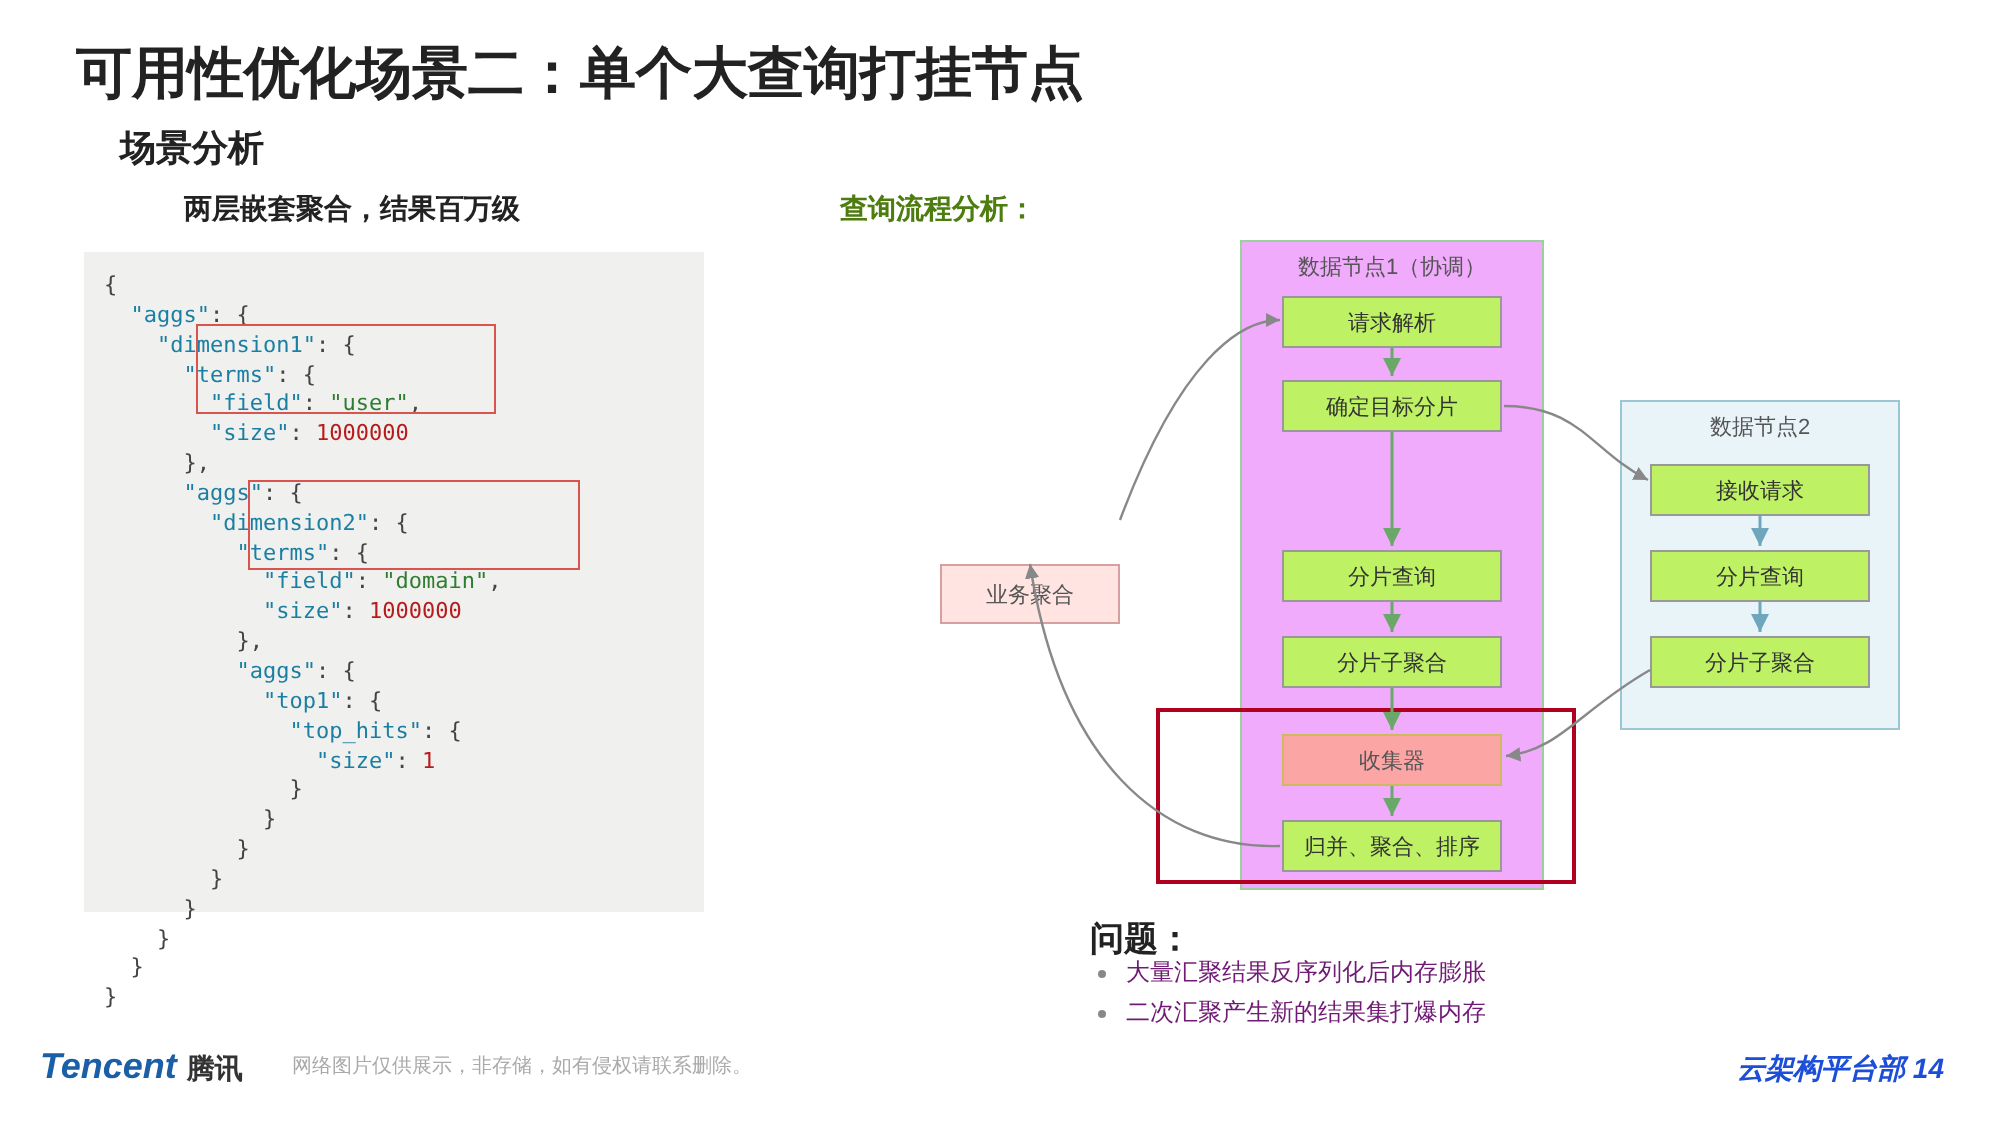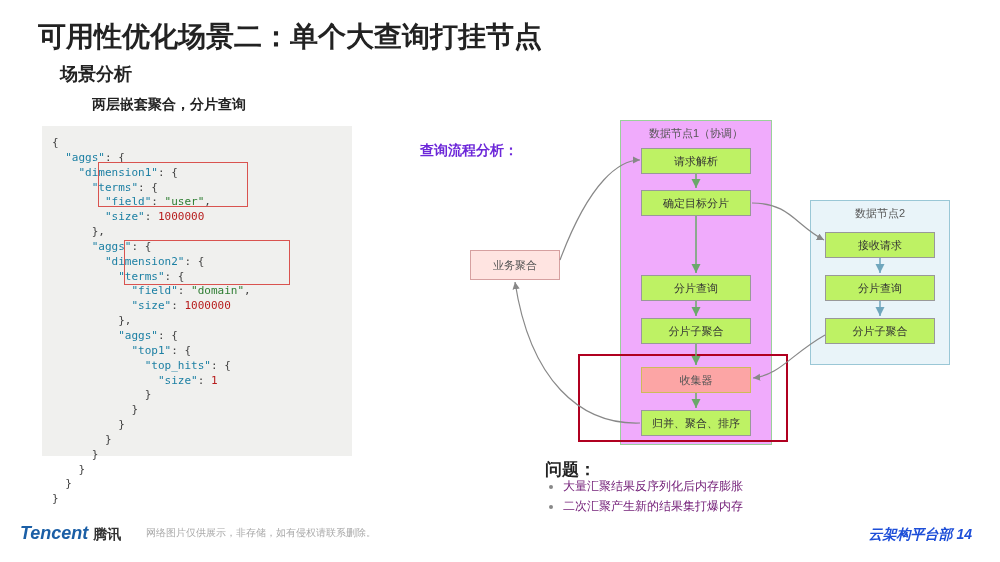--- a/index.html
+++ b/index.html
@@ -1,21 +1,21 @@
 <!DOCTYPE html>
 <html><head>
 <meta charset="utf-8">
 <style>
   * { box-sizing: border-box; margin: 0; padding: 0; }
   html, body { width: 1000px; height: 562px; font-family: "Microsoft YaHei", Arial, sans-serif; background: #fff; }
   .slide { position: relative; width: 1000px; height: 562px; }
   .title { position: absolute; top: 18px; left: 38px; font-size: 28px; font-weight: 700; color: #222; }
   .subtitle { position: absolute; top: 62px; left: 60px; font-size: 18px; font-weight: 700; color: #222; }
   .sub-left { position: absolute; top: 96px; left: 92px; font-size: 14px; font-weight: 700; color: #222; }
-  .sub-right { position: absolute; top: 96px; left: 420px; font-size: 14px; font-weight: 700; color: #6d28d9; margin-top: 46px; }
+  .sub-right { position: absolute; top: 96px; left: 420px; font-size: 14px; font-weight: 700; color: #4d7c0f; }
 
   
   .code-panel {
     position: absolute; top: 126px; left: 42px; width: 310px; height: 330px;
     background: #f0f0ee; padding: 10px 10px 10px 10px; font-family: Consolas, monospace;
     font-size: 11px; line-height: 1.35; color: #444;
   }
   .code-panel .line { white-space: pre; }
   .key { color: #1b7fa3; }
   .str { color: #2e7d32; }
@@ -45,21 +45,21 @@
     font-size: 11px; color: #555;
   }
   .box {
     position: absolute; width: 110px; height: 26px; background: #bef264;
     border: 1px solid #999; font-size: 11px; display: flex; align-items: center;
     justify-content: center; color: #333;
   }
   .biz-box {
     position: absolute; width: 90px; height: 30px; background: #ffe4e1;
     border: 1px solid #d6a0a0; font-size: 11px; display: flex; align-items: center;
-    justify-content: center; color: #555;
+    justify-content: center; color: #555; margin-top: 32px;
   }
   .collector-box {
     position: absolute; width: 110px; height: 26px; background: #fca5a5;
     border: 1px solid #cdbb5a; font-size: 11px; display: flex; align-items: center;
     justify-content: center; color: #555;
   }
   .highlight-rect {
     position: absolute; border: 2px solid #b00020; background: transparent;
   }
 
@@ -76,21 +76,21 @@
   .problem-list li span { color: #701a75; }
 
   svg.arrows { position: absolute; top: 0; left: 0; pointer-events: none; }
 </style>
 </head>
 <body>
 
 <div class="slide">
   <div class="title">可用性优化场景二：单个大查询打挂节点</div>
   <div class="subtitle">场景分析</div>
-  <div class="sub-left">两层嵌套聚合，分片查询</div>
+  <div class="sub-left">两层嵌套聚合，结果百万级</div>
   <div class="sub-right">查询流程分析：</div>
 
   <div class="code-panel">
     <div class="line"><span>{</span></div>
     <div class="line">  <span class="key">"aggs"</span>: {</div>
     <div class="line">    <span class="key">"dimension1"</span>: {</div>
     <div class="line">      <span class="key">"terms"</span>: {</div>
     <div class="line">        <span class="key">"field"</span>: <span class="str">"user"</span>,</div>
     <div class="line">        <span class="key">"size"</span>: <span class="num">1000000</span></div>
     <div class="line"><span>      },</span></div>

